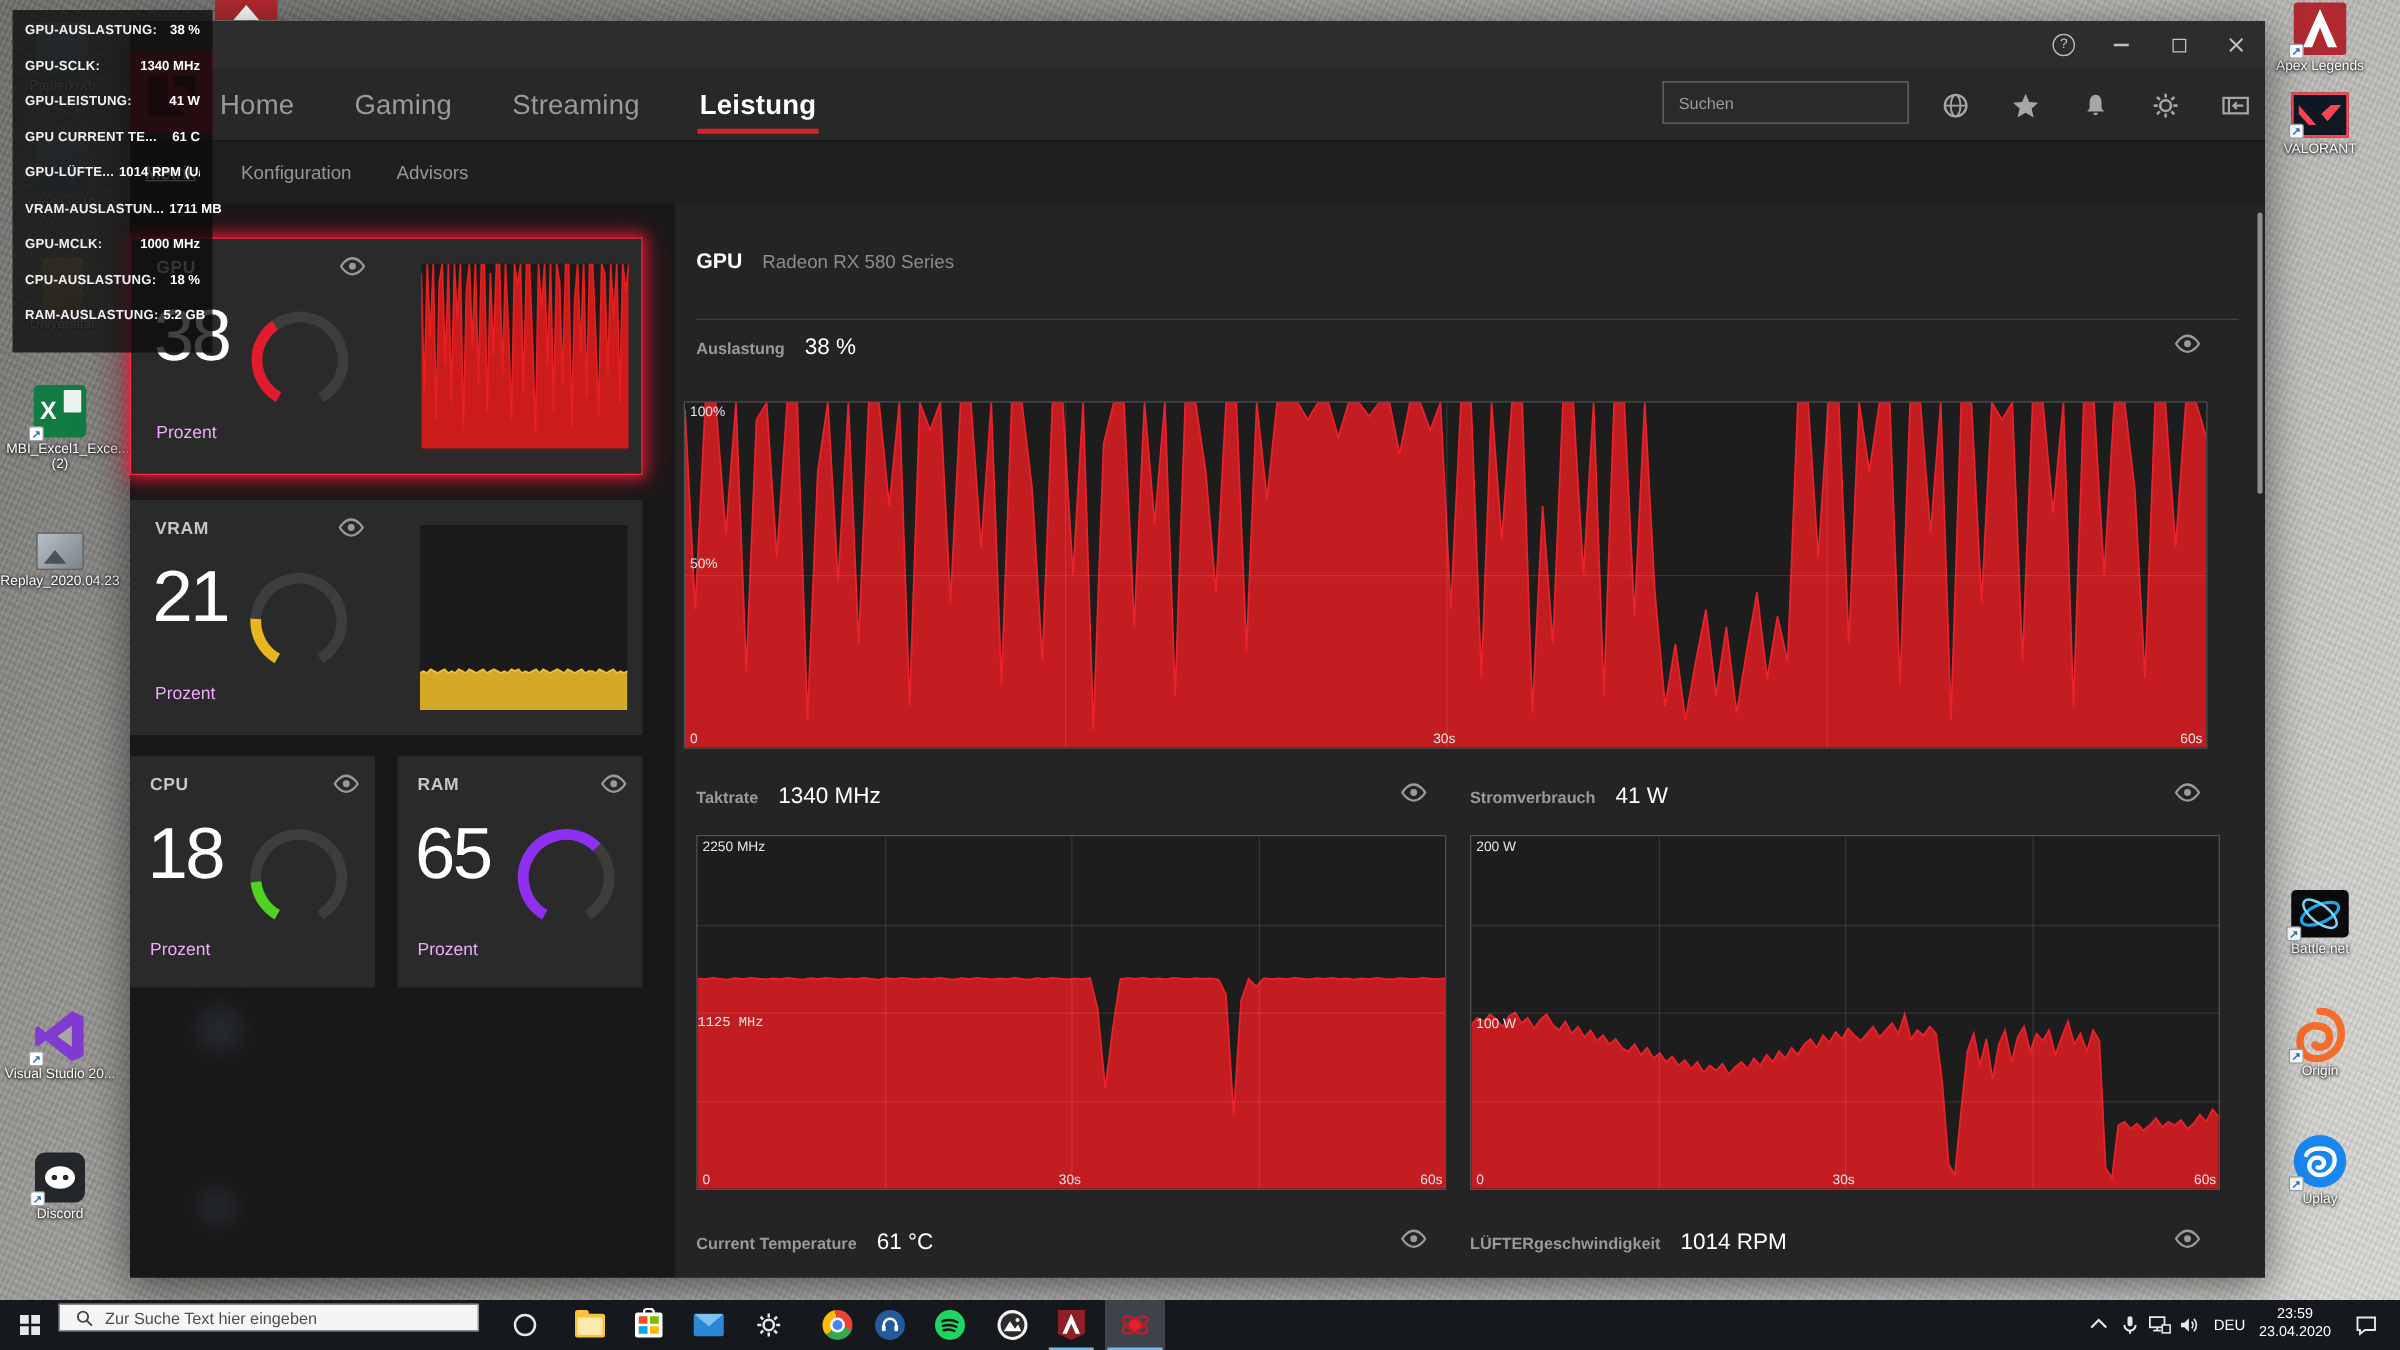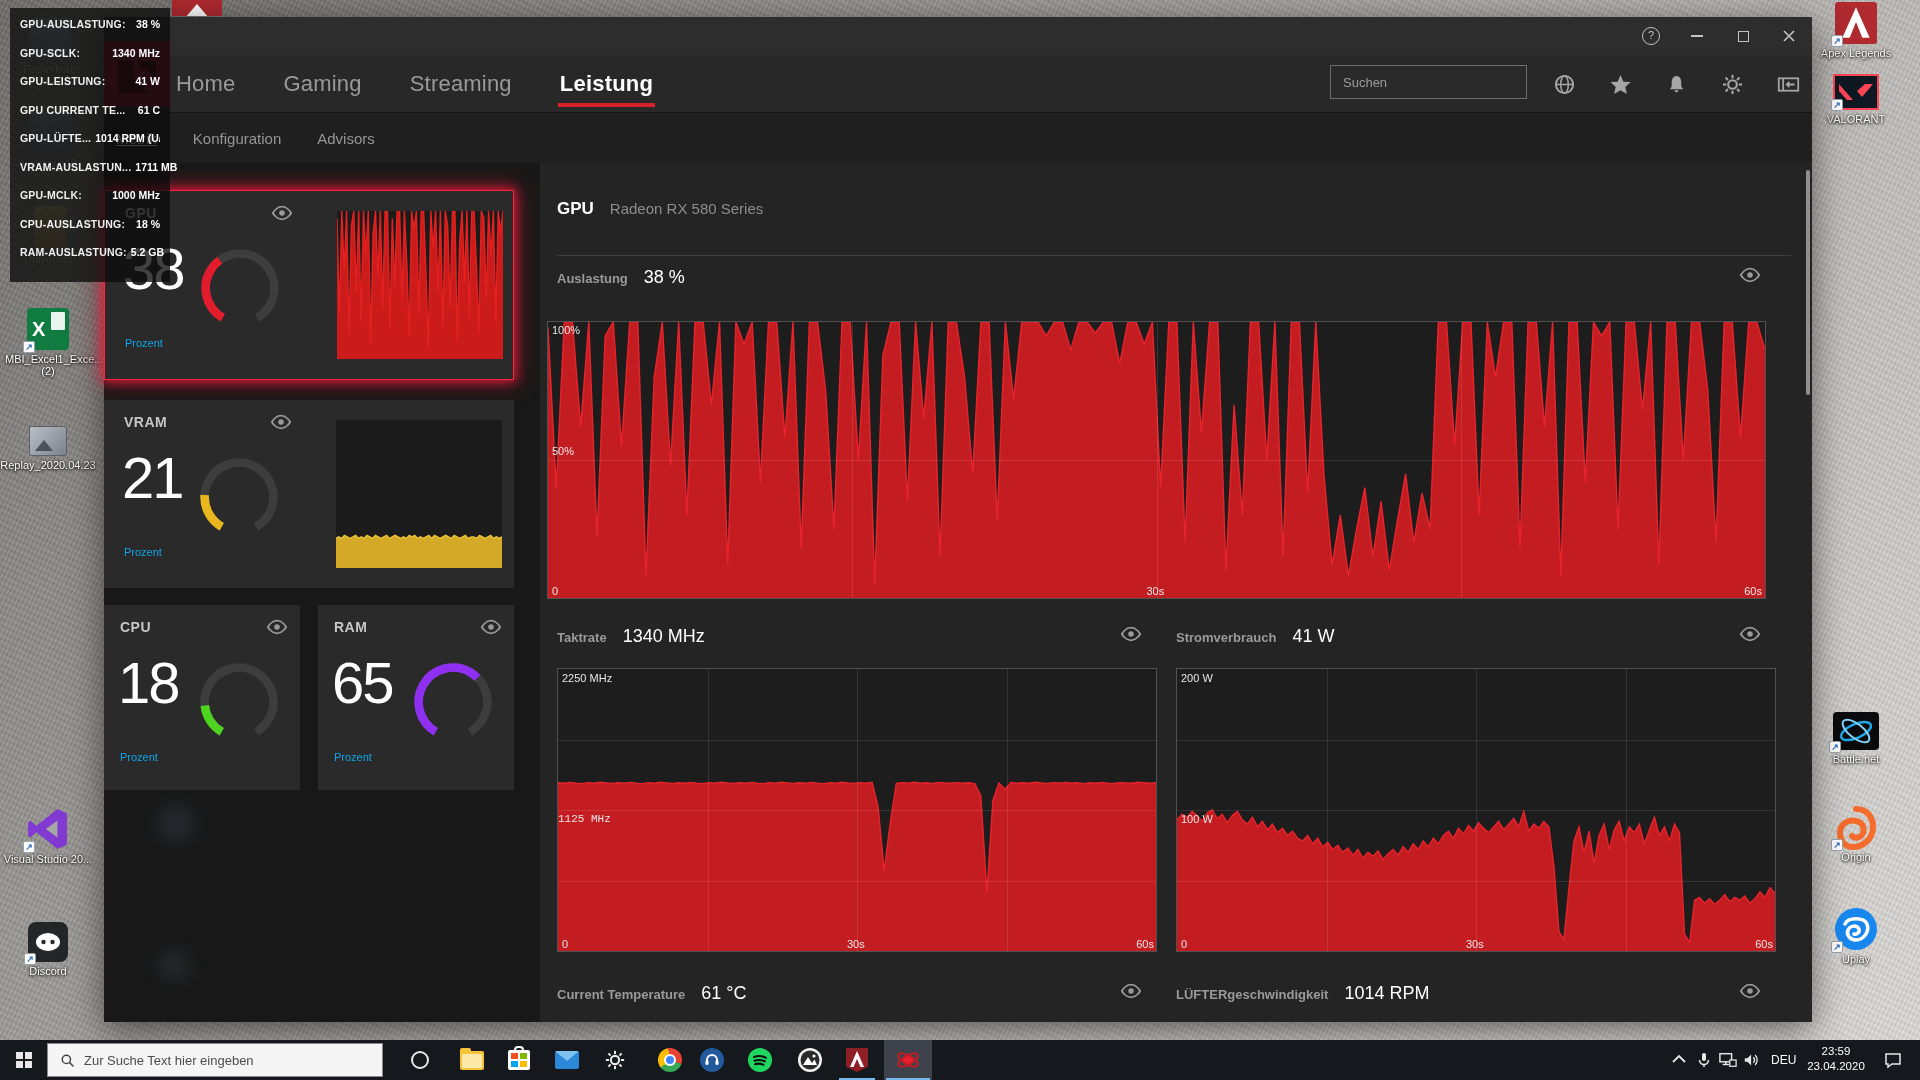--- a/index.html
+++ b/index.html
@@ -75,21 +75,21 @@
   #main { flex:1; background:#242424; position:relative; }
 
   
   .card { position:absolute; background:#2a2a2a; cursor:pointer; }
   .card.selected { border:1px solid #ff2442;
     box-shadow:0 0 10px 2px rgba(255,25,60,.75), 0 0 22px 4px rgba(255,25,60,.35); }
   .card-title { position:absolute; left:20px; top:14px; font-size:14px; font-weight:bold;
     color:#c6c6c6; letter-spacing:.5px; }
   .card-num { position:absolute; left:18px; top:44px; font-size:58px; color:#fff;
     letter-spacing:-2px; }
-  .card-unit { position:absolute; left:20px; top:146px; font-size:11px; color:#0ea5e9; }
+  .card-unit { position:absolute; left:20px; top:146px; font-size:14px; color:#f0abfc; }
   .gauge { position:absolute; left:92px; top:54px; }
   .spark { position:absolute; left:232px; top:20px; width:166px; height:148px;
     background:#1b1b1b; }
   .eye { width:22px; height:16px; cursor:pointer; }
   .card .eye { position:absolute; }
   .blob { position:absolute; border-radius:10px; filter:blur(6px); opacity:.55; }
 
   
   #gpu-header { position:absolute; left:17px; top:36px; display:flex; align-items:baseline; gap:16px; }
   #gpu-title { font-size:17px; font-weight:bold; color:#fff; }
@@ -107,21 +107,21 @@
   .tick { position:absolute; font-size:11px; color:#e6e6e6; z-index:4; }
 
   
   #taskbar { position:absolute; left:0; bottom:0; width:1920px; height:40px;
     background:#15181d; z-index:60; }
   #start-btn { position:absolute; left:0; top:0; width:47px; height:40px; display:flex;
     align-items:center; justify-content:center; cursor:pointer; }
   .win-logo { width:16px; height:16px; display:grid; grid-template-columns:7px 7px;
     grid-template-rows:7px 7px; gap:2px; }
   .win-logo span { background:#e8e8e8; }
-  #tb-search { position:absolute; left:47px; top:3px; width:336px; height:34px;
+  #tb-search { position:absolute; left:47px; top:3px; width:336px; height:22px;
     background:#f5f5f5; border:1px solid #8a8a8a; display:flex; align-items:center; }
   #tb-search input { flex:1; border:none; outline:none; background:transparent;
     font-size:13px; color:#333; font-family:inherit; }
   #tb-search input::placeholder { color:#4d4d4d; }
   .tb-cell { position:absolute; top:0; width:40px; height:40px; display:flex;
     align-items:center; justify-content:center; cursor:pointer; }
   .running::after { content:""; position:absolute; left:2px; right:2px; bottom:0;
     height:2.5px; background:#76b9ed; }
   .tb-active { background:#3e434b; }
   .tray-txt { position:absolute; color:#fff; font-size:12px; cursor:default; }

